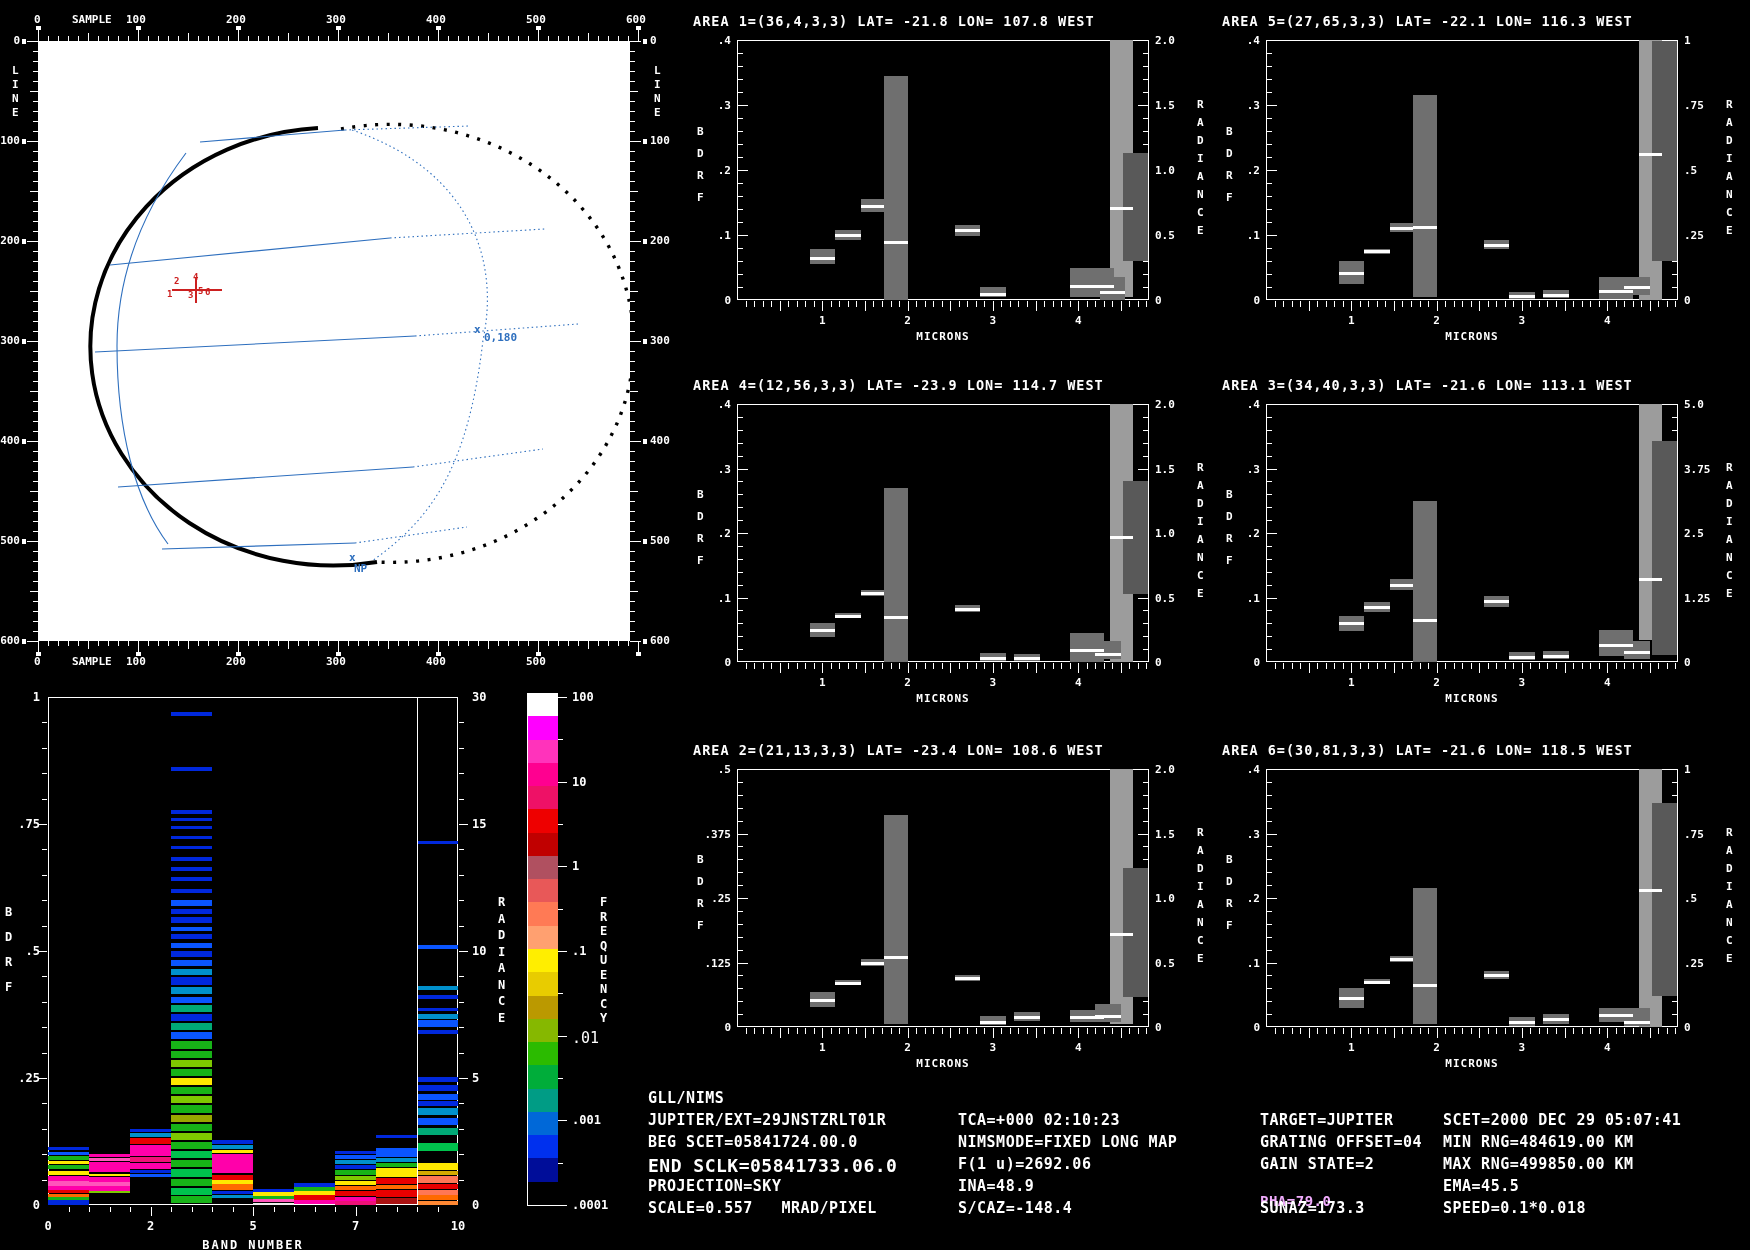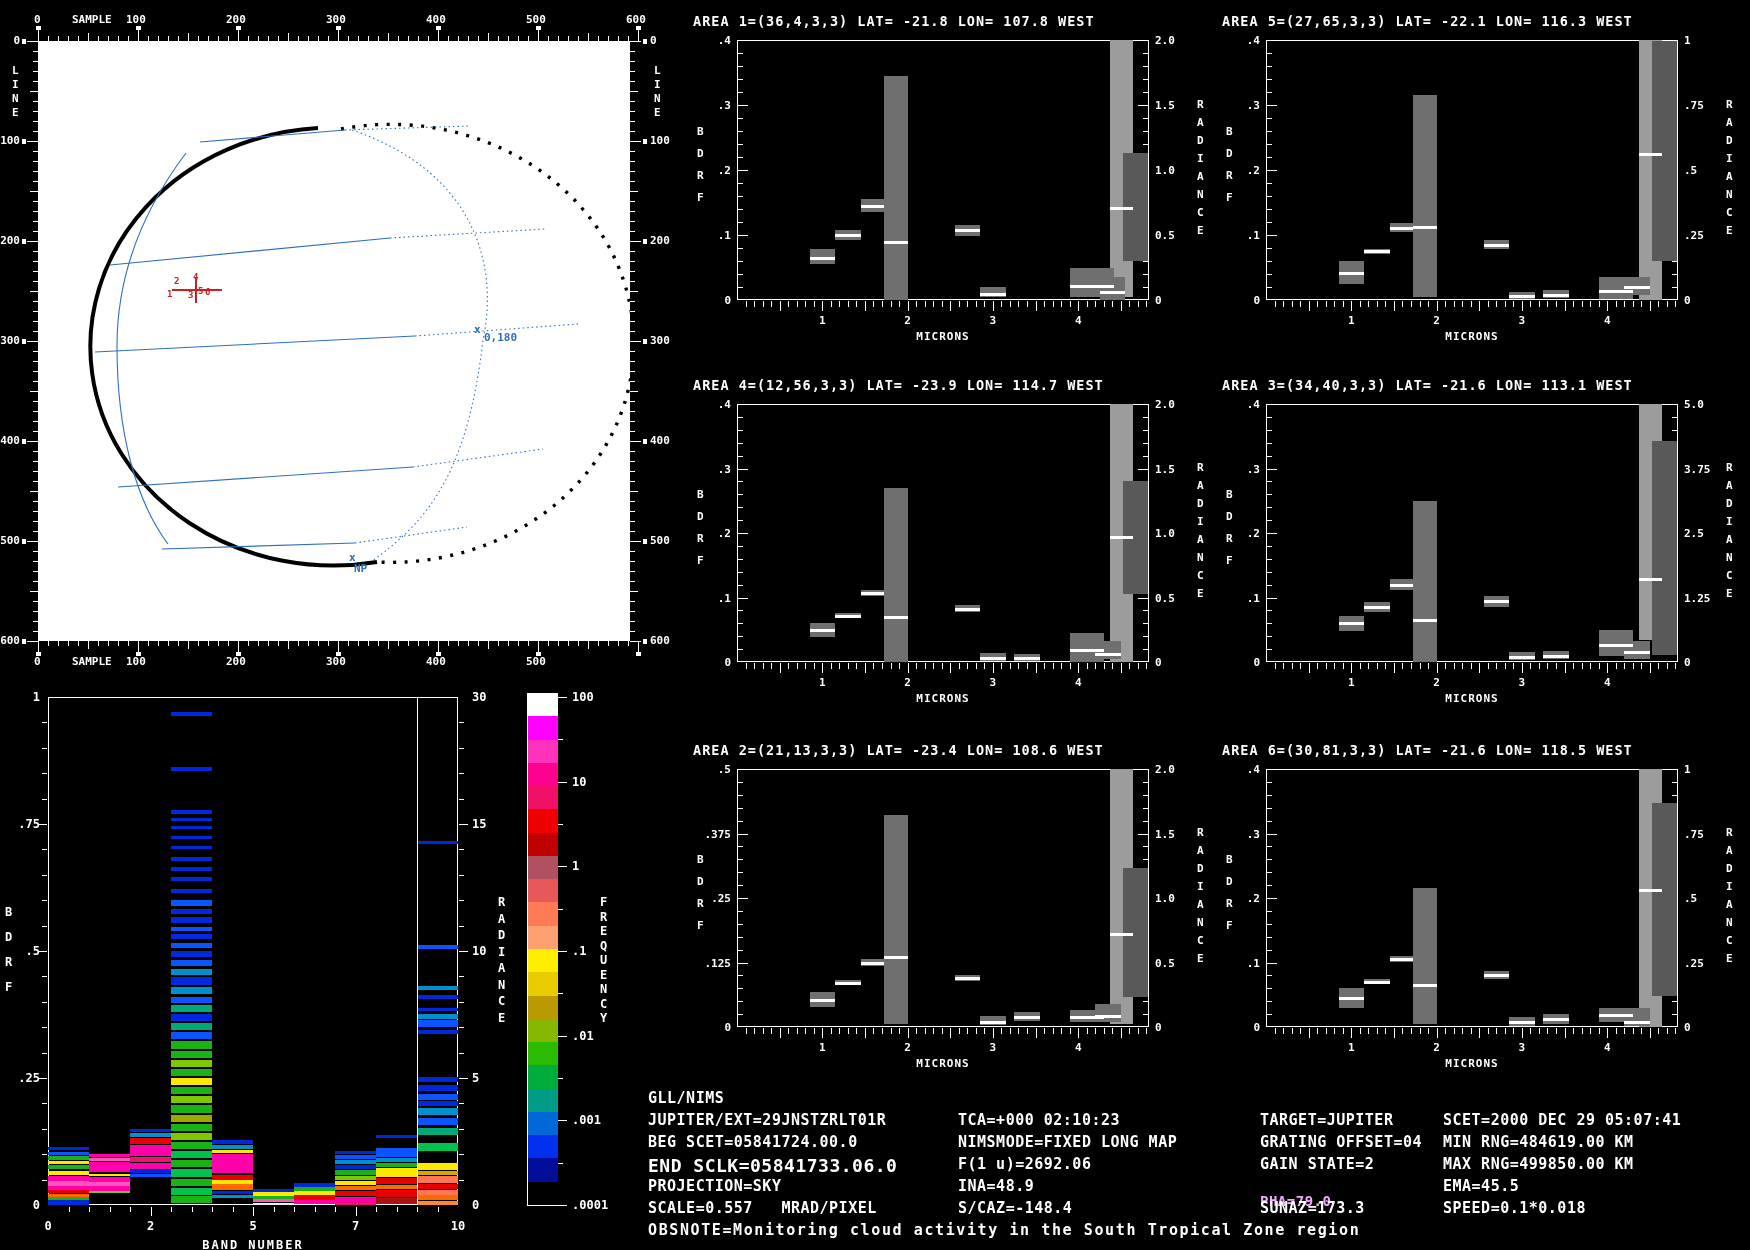--- a/index.html
+++ b/index.html
@@ -1430,21 +1430,21 @@
     <div style="position: absolute; left: 558px; top: 824px; width: 5px; height: 1px; background: rgb(255, 255, 255);"></div>
     <div class="t" style="position: absolute; left: 572px; top: 774.667px; font-size: 12px; color: rgb(255, 255, 255); font-weight: bold;">10</div>
     <div style="position: absolute; left: 558px; top: 866.333px; width: 9px; height: 1px; background: rgb(255, 255, 255);"></div>
     <div style="position: absolute; left: 558px; top: 908.667px; width: 5px; height: 1px; background: rgb(255, 255, 255);"></div>
     <div class="t" style="position: absolute; left: 572px; top: 859.333px; font-size: 12px; color: rgb(255, 255, 255); font-weight: bold;">1</div>
     <div style="position: absolute; left: 558px; top: 951px; width: 9px; height: 1px; background: rgb(255, 255, 255);"></div>
     <div style="position: absolute; left: 558px; top: 993.333px; width: 5px; height: 1px; background: rgb(255, 255, 255);"></div>
     <div class="t" style="position: absolute; left: 572px; top: 944px; font-size: 12px; color: rgb(255, 255, 255); font-weight: bold;">.1</div>
     <div style="position: absolute; left: 558px; top: 1035.67px; width: 9px; height: 1px; background: rgb(255, 255, 255);"></div>
     <div style="position: absolute; left: 558px; top: 1078px; width: 5px; height: 1px; background: rgb(255, 255, 255);"></div>
-    <div class="t" style="position: absolute; left: 572px; top: 1028.67px; font-size: 12px; color: rgb(255, 255, 255); font-weight: bold;">.01</div>
+    <div class="t" style="position: absolute; left: 572px; top: 1028.67px; font-size: 15px; color: rgb(255, 255, 255); font-weight: normal;">.01</div>
     <div style="position: absolute; left: 558px; top: 1120.33px; width: 9px; height: 1px; background: rgb(255, 255, 255);"></div>
     <div style="position: absolute; left: 558px; top: 1162.67px; width: 5px; height: 1px; background: rgb(255, 255, 255);"></div>
     <div class="t" style="position: absolute; left: 572px; top: 1113.33px; font-size: 12px; color: rgb(255, 255, 255); font-weight: bold;">.001</div>
     <div style="position: absolute; left: 558px; top: 1205px; width: 9px; height: 1px; background: rgb(255, 255, 255);"></div>
     <div class="t" style="position: absolute; left: 572px; top: 1198px; font-size: 12px; color: rgb(255, 255, 255); font-weight: bold;">.0001</div>
     <div class="t" style="position: absolute; left: 600px; top: 895px; font-size: 12px; color: rgb(255, 255, 255); font-weight: bold;">F</div>
     <div class="t" style="position: absolute; left: 600px; top: 909.5px; font-size: 12px; color: rgb(255, 255, 255); font-weight: bold;">R</div>
     <div class="t" style="position: absolute; left: 600px; top: 924px; font-size: 12px; color: rgb(255, 255, 255); font-weight: bold;">E</div>
     <div class="t" style="position: absolute; left: 600px; top: 938.5px; font-size: 12px; color: rgb(255, 255, 255); font-weight: bold;">Q</div>
     <div class="t" style="position: absolute; left: 600px; top: 953px; font-size: 12px; color: rgb(255, 255, 255); font-weight: bold;">U</div>
@@ -1466,14 +1466,13 @@
     <div class="t" style="position: absolute; left: 1260px; top: 1155px; font-size: 15px; color: rgb(255, 255, 255); font-weight: bold; letter-spacing: 0.5px;">GAIN STATE=2</div>
     <div class="t" style="position: absolute; left: 1443px; top: 1155px; font-size: 15px; color: rgb(255, 255, 255); font-weight: bold; letter-spacing: 0.5px;">MAX RNG=499850.00 KM</div>
     <div class="t" style="position: absolute; left: 648px; top: 1177px; font-size: 15px; color: rgb(255, 255, 255); font-weight: bold; letter-spacing: 0.5px;">PROJECTION=SKY</div>
     <div class="t" style="position: absolute; left: 958px; top: 1177px; font-size: 15px; color: rgb(255, 255, 255); font-weight: bold; letter-spacing: 0.5px;">INA=48.9</div>
     <div class="t" style="position: absolute; left: 1260px; top: 1177px; font-size: 14px; color: #f0abfc; font-weight: bold; letter-spacing: 0.5px; margin-top: 16px;">PHA=79.0</div>
     <div class="t" style="position: absolute; left: 1443px; top: 1177px; font-size: 15px; color: rgb(255, 255, 255); font-weight: bold; letter-spacing: 0.5px;">EMA=45.5</div>
     <div class="t" style="position: absolute; left: 648px; top: 1199px; font-size: 15px; color: rgb(255, 255, 255); font-weight: bold; letter-spacing: 0.5px;">SCALE=0.557   MRAD/PIXEL</div>
     <div class="t" style="position: absolute; left: 958px; top: 1199px; font-size: 15px; color: rgb(255, 255, 255); font-weight: bold; letter-spacing: 0.5px;">S/CAZ=-148.4</div>
     <div class="t" style="position: absolute; left: 1260px; top: 1199px; font-size: 15px; color: rgb(255, 255, 255); font-weight: bold; letter-spacing: 0.5px;">SUNAZ=173.3</div>
     <div class="t" style="position: absolute; left: 1443px; top: 1199px; font-size: 15px; color: rgb(255, 255, 255); font-weight: bold; letter-spacing: 0.5px;">SPEED=0.1*0.018</div>
-    <div class="t" style="position: absolute; left: 648px; top: 1221px; font-size: 15px; color: rgb(255, 255, 255); font-weight: bold; letter-spacing: 1.6px;">OBSNOTE=Monitoring cloud activity in the South Tropical Zone region</div>
   </div>
 
 </body></html>

